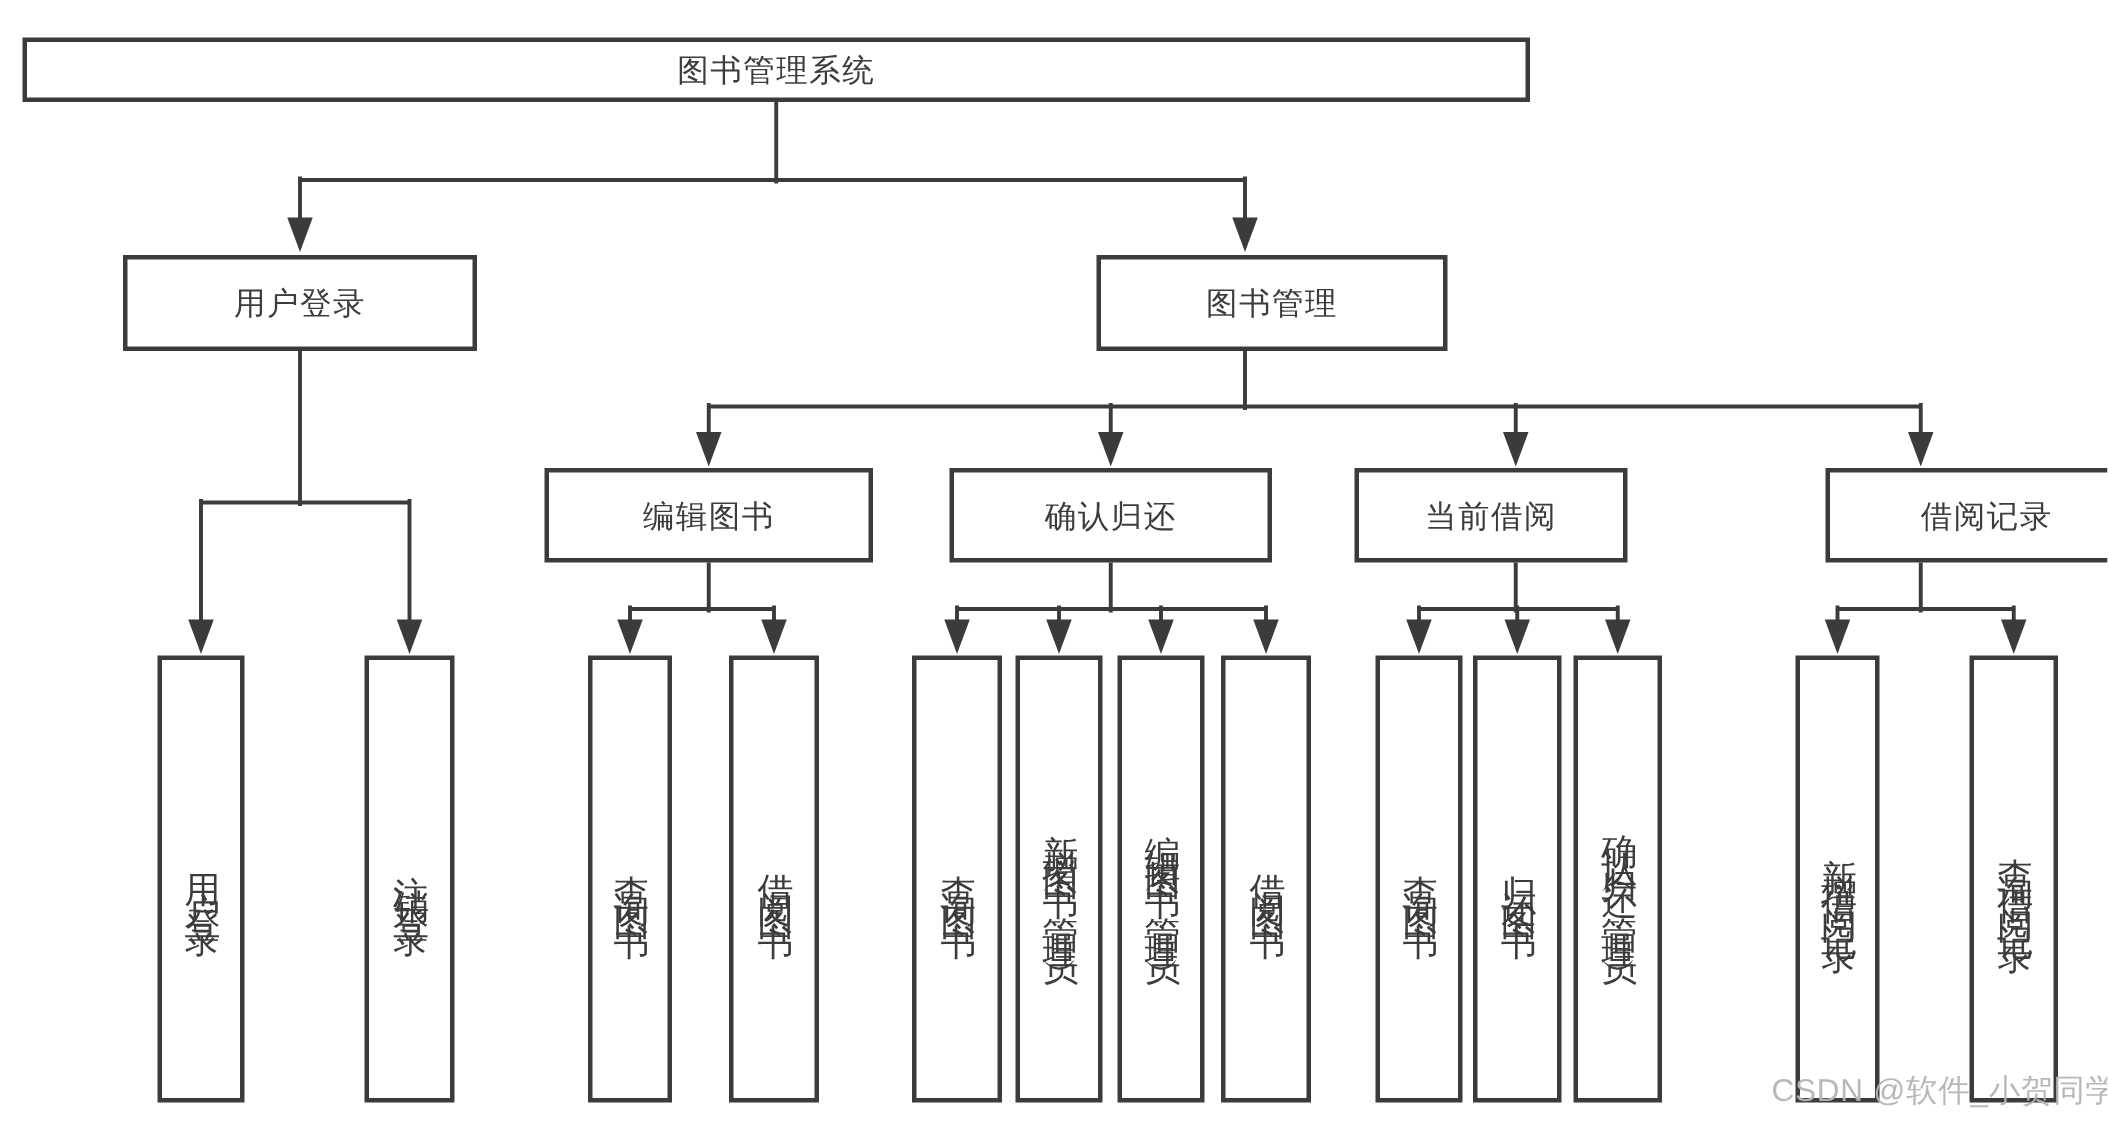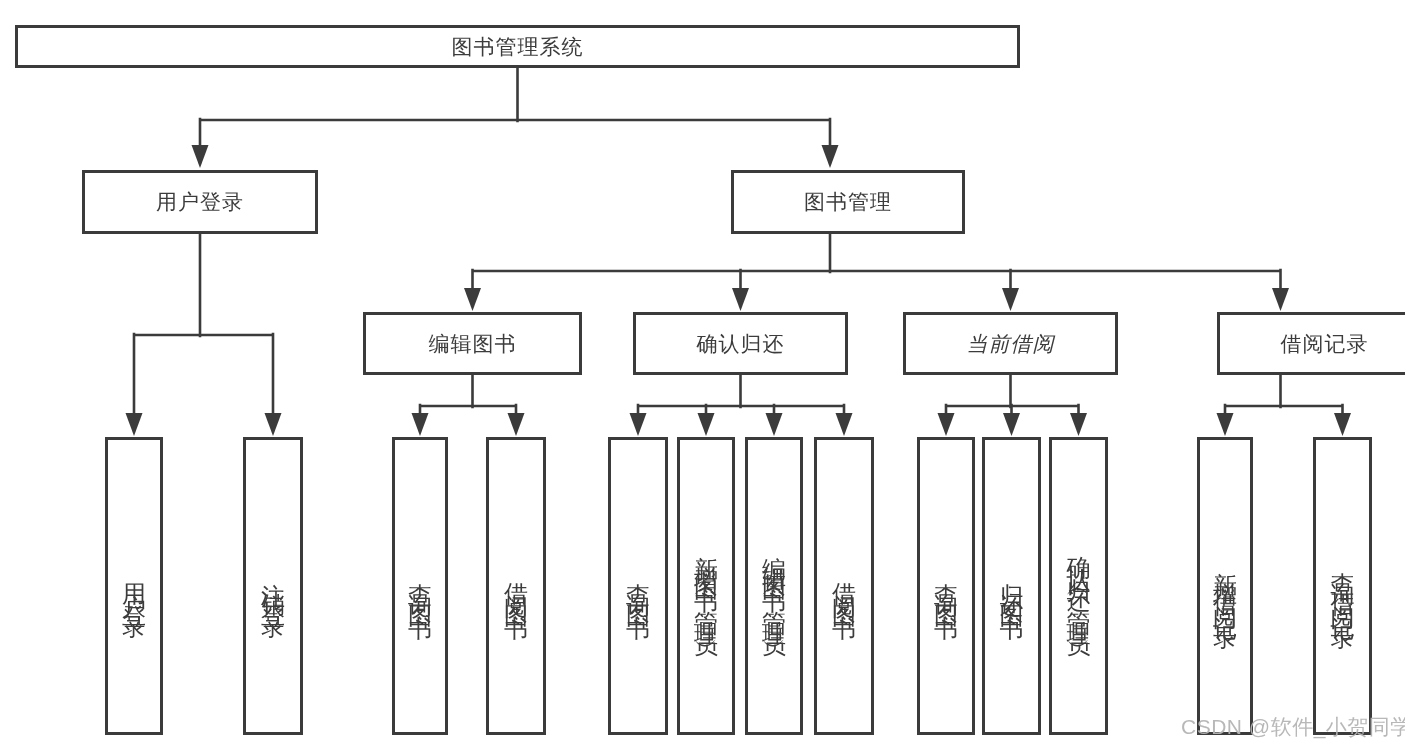--- a/index.html
+++ b/index.html
@@ -53,21 +53,21 @@
     line-height: 1;
     color: var(--text);
     white-space: nowrap;
   }
   
   .n-root   { left: 15px;   top: 25px;  width: 1005px; height: 43px; }
   .n-l2a    { left: 82px;   top: 170px; width: 236px;  height: 64px; }
   .n-l2b    { left: 693px;  top: 170px; width: 234px;  height: 64px; margin-left: 38px; }
   .n-l3a    { left: 363px;  top: 312px; width: 219px;  height: 63px; }
   .n-l3b    { left: 633px;  top: 312px; width: 215px;  height: 63px; }
-  .n-l3c    { left: 903px;  top: 312px; width: 215px;  height: 63px; font-style: italic; }
+  .n-l3c    { left: 903px;  top: 312px; width: 182px;  height: 63px; }
   .n-l3d    { left: 1173px; top: 312px; width: 215px;  height: 63px; margin-left: 44px; }
   .leaf     { top: 437px; height: 298px; }
   .n-lf1  { left: 105px;  width: 58px; }
   .n-lf2  { left: 243px;  width: 60px; }
   .n-lf3  { left: 392px;  width: 56px; }
   .n-lf4  { left: 486px;  width: 60px; }
   .n-lf5  { left: 608px;  width: 60px; }
   .n-lf6  { left: 677px;  width: 58px; }
   .n-lf7  { left: 745px;  width: 58px; }
   .n-lf8  { left: 814px;  width: 60px; }

